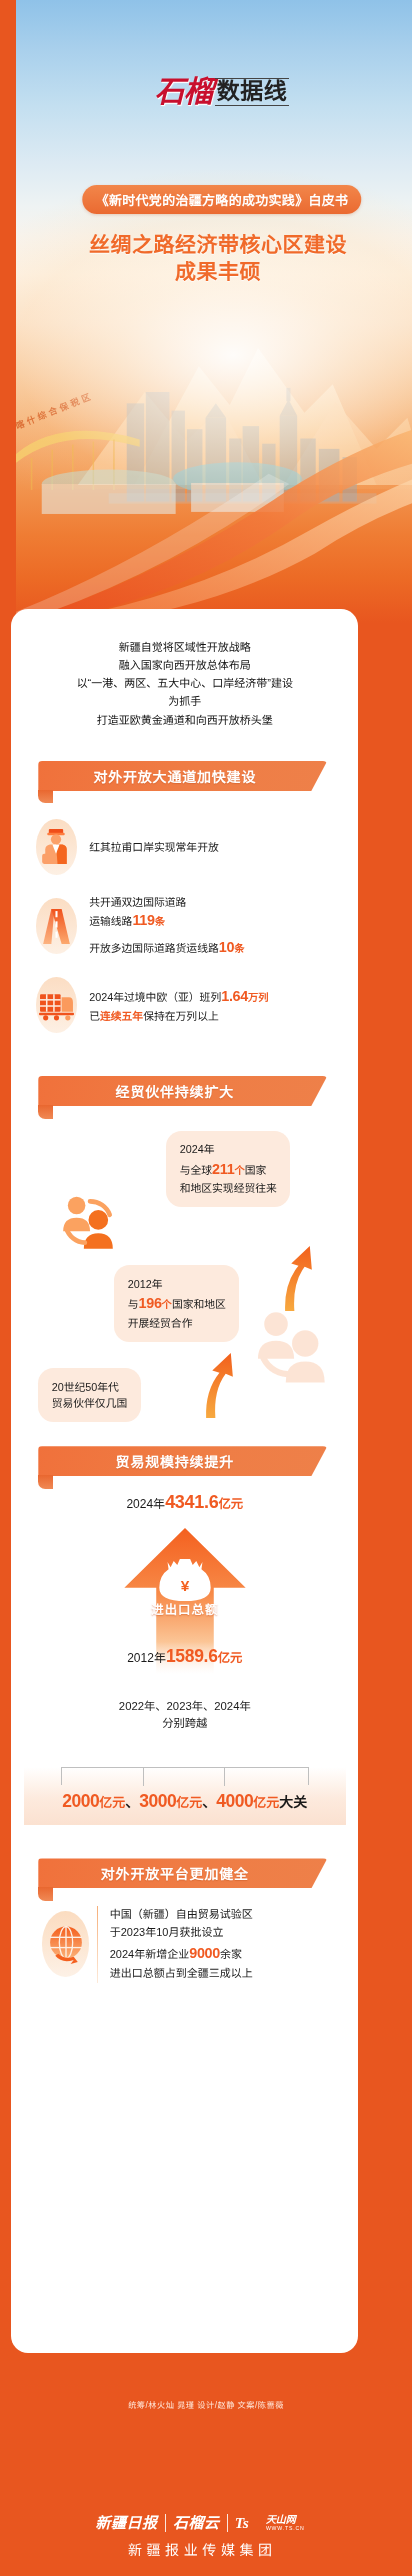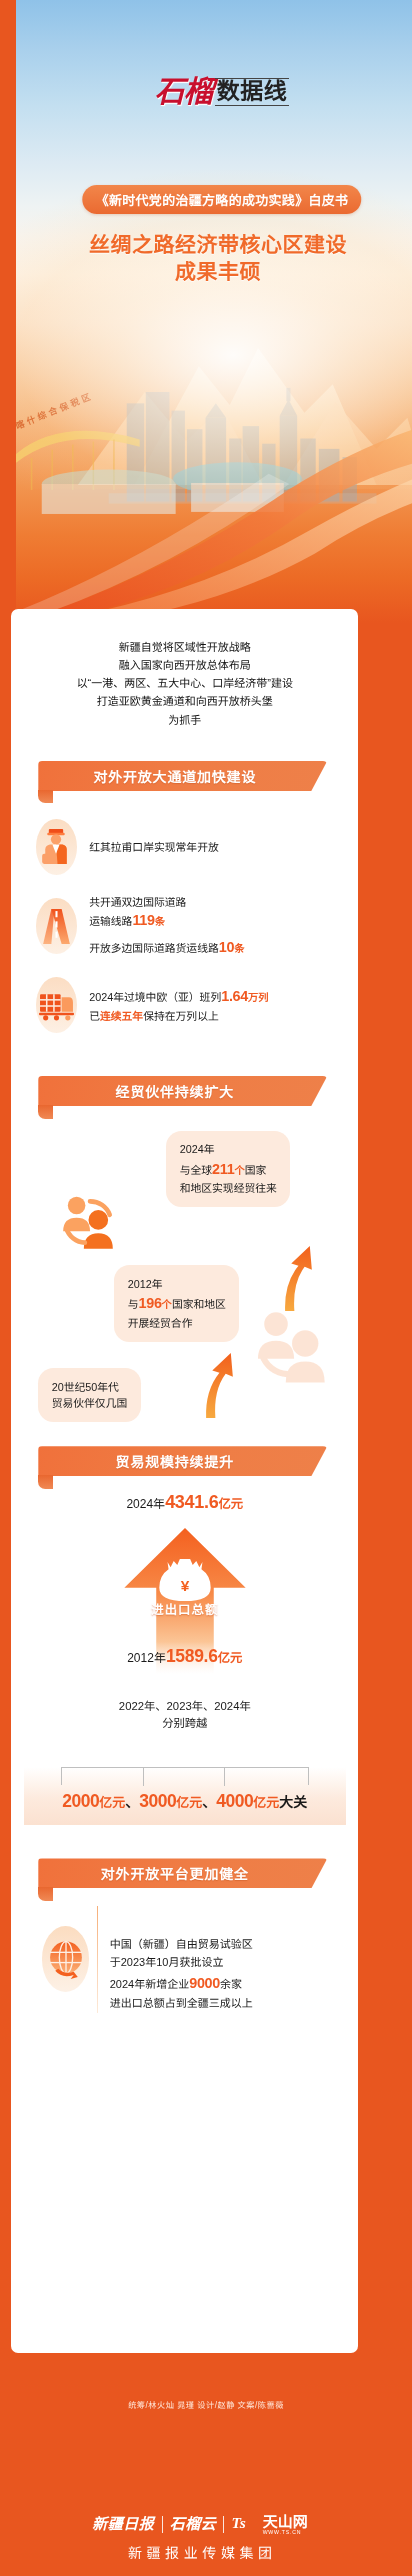--- a/index.html
+++ b/index.html
@@ -71,21 +71,21 @@
     font-family:"Liberation Serif","DejaVu Serif",serif;
     font-size:21px; font-weight:bold; line-height:1.28;
     color:#f06a2a; letter-spacing:0.5px;
     text-shadow:0 0.5px 1px rgba(255,255,255,.85);
   }
   .hero-h1 .l2{ display:block; }
 
   
   .panel{
     position:absolute; left:11.3px; top:609px; width:347px; height:1744px;
-    background:#fff; border-radius:7px; z-index:5;
+    background:#fff; border-radius:17px; z-index:5;
     overflow:hidden;
   }
 
   .intro{
     padding:29px 20.6px 5.2px; text-align:center;
     font-size:11px; line-height:1.65; color:#111; font-weight:500;
   }
   .intro div{ white-space:nowrap; }
 
   
@@ -185,46 +185,46 @@
 
   
   .plat{ display:flex; align-items:center; padding:17.5px 15.5px 20.6px 27px; }
   .plat .ico{ flex:0 0 56px; height:77px; position:relative;
               display:flex; align-items:center; justify-content:center; }
   .plat .ico .blob{ position:absolute; left:4.1px; top:5.2px; width:47px; height:66px;
                     background:linear-gradient(to bottom,#fbdcc0,#fdf1e6); border-radius:24px / 33px;}
   .plat .ico svg{ position:relative; z-index:2; }
   .plat .divider{ flex:0 0 1px; align-self:stretch; margin:0 11.3px 0 3.1px;
                   background:linear-gradient(to bottom,#f6ae78,#fdead9); }
-  .plat .body{ flex:1; font-size:11px; line-height:1.62; font-weight:500;margin-top:30px; }
+  .plat .body{ flex:1; font-size:11px; line-height:1.62; font-weight:500; }
   .plat .body .ln{ white-space:nowrap; }
 
   
   .credits{
     position:absolute; left:0; top:2398px; width:412px; text-align:center;
     color:#ffe7d9; font-size:8.2px; letter-spacing:0.5px; z-index:6;
   }
   .footer-logos{
     position:absolute; left:0; top:2514px; width:400px; text-align:center; z-index:6;
   }
   .flogo-row{
     display:flex; align-items:center; justify-content:center; gap:7.2px;
     color:#fff;
   }
   .flogo{
     font-family:"Liberation Serif","DejaVu Serif",serif;
     font-size:15px; font-weight:bold; font-style:italic; letter-spacing:0.5px;
     line-height:1;
   }
   .fsep{ width:1px; height:17.5px; background:#fff; opacity:.85; }
-  .flogo-ts{ display:flex; align-items:flex-start; gap:17px; }
+  .flogo-ts{ display:flex; align-items:center; gap:17px; }
   .ts-mark{ font-size:15.5px; font-weight:bold; font-style:italic;
             font-family:"Liberation Serif","DejaVu Serif",serif; }
   .ts-txt{ display:flex; flex-direction:column; align-items:flex-start; line-height:1.05; }
-  .ts-name{ font-size:15px; font-weight:bold; }
+  .ts-name{ font-size:10px; font-weight:bold;font-style:italic; }
   .ts-url{ font-size:5.2px; letter-spacing:0.8px; }
   .fgroup{
     margin-top:7.2px; color:#fff; font-size:14px; letter-spacing:4.6px;
     text-indent:4.6px;
   }
 </style>
 </head>
 <body>
 
 <div class="hero">
@@ -315,22 +315,22 @@
     <span class="l2">成果丰硕</span>
   </h1>
 </div>
 
 <div class="panel">
 
   <div class="intro">
     <div>新疆自觉将区域性开放战略</div>
     <div>融入国家向西开放总体布局</div>
     <div>以“一港、两区、五大中心、口岸经济带”建设</div>
+    <div>为抓手</div>
     <div>打造亚欧黄金通道和向西开放桥头堡</div>
-    <div>为抓手</div>
   </div>
 
   <div class="sec-head">
     <div class="flag"></div>
     <div class="tail"></div>
     <div class="txt">对外开放大通道加快建设</div>
   </div>
 
   <div class="stat-list">
 

